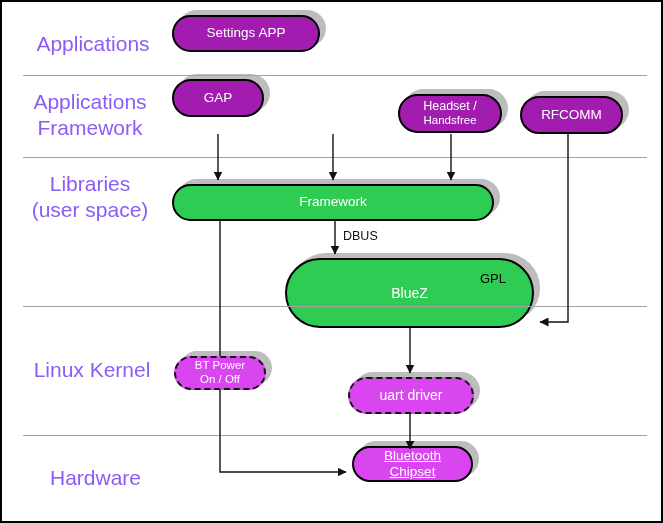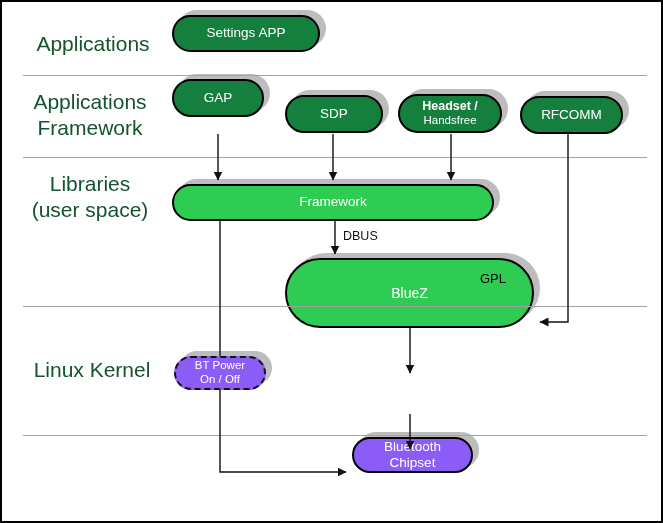--- a/index.html
+++ b/index.html
@@ -7,21 +7,21 @@
     position:relative;
     width:663px;height:523px;
     background:#ffffff;
     font-family:"Liberation Sans","DejaVu Sans",sans-serif;
     overflow:hidden;
   }
   .frame{position:absolute;inset:0;border:2px solid #000;pointer-events:none;z-index:6;}
   
   .layer-label{
     position:absolute;
-    color:#14532d;
+    color:#8b5cf6;
     font-size:21px;
     line-height:26px;
     text-align:center;
     z-index:1;
     white-space:nowrap;
   }
   .layer-label span{display:block;}
   
   .pill{
     position:absolute;
@@ -31,26 +31,26 @@
     flex-direction:column;
     align-items:center;
     justify-content:center;
     color:#fff;
     text-align:center;
     z-index:2;
     box-shadow:6px -5px 0 0 #bdbdbd;
     background-clip:padding-box;
   }
   .pill span{display:block;line-height:1.2;}
-  .blue{background:#15803d;}
+  .blue{background:#a21caf;}
   .green{background:#2ecc52;}
-  .red{background:#8b5cf6;}
+  .red{background:#d946ef;}
   .dashed{border-style:dashed;border-color:#111;}
   .fs13{font-size:13.5px;}
-  .fs12{font-size:12.5px;font-weight:bold;}
+  .fs12{font-size:12.5px;}
   .fs11{font-size:11.5px;}
   .gpl-tag{
     position:absolute;top:11px;right:26px;
     color:#000000;font-size:13px;
   }
   .annotation{
     position:absolute;
     color:#111;
     font-size:12.5px;
     z-index:3;
@@ -70,30 +70,30 @@
     <span>Applications</span>
     <span>Framework</span>
   </div>
   <div class="layer-label" style="left:10px;top:171px;width:160px;">
     <span>Libraries</span>
     <span>(user space)</span>
   </div>
   <div class="layer-label" style="left:12px;top:357px;width:160px;">
     <span>Linux Kernel</span>
   </div>
+  <div class="layer-label" style="left:18px;top:465px;width:155px;">
+    <span>Hardware</span>
+  </div>
 
   <div class="pill blue fs13" style="left:172px;top:15px;width:148px;height:37px;border-radius:19px;">
     <span>Settings APP</span>
   </div>
 
   <div class="pill blue fs13" style="left:172px;top:79px;width:92px;height:38px;border-radius:19px;">
     <span>GAP</span>
-  </div>
-  <div class="pill blue fs13" style="left:285px;top:95px;width:98px;height:38px;border-radius:19px;">
-    <span>SDP</span>
   </div>
   <div class="pill blue" style="left:398px;top:94px;width:104px;height:39px;border-radius:20px;">
     <span class="fs12">Headset /</span>
     <span class="fs11">Handsfree</span>
   </div>
   <div class="pill blue fs13" style="left:520px;top:96px;width:103px;height:38px;border-radius:19px;">
     <span>RFCOMM</span>
   </div>
 
   <div class="pill green fs13" style="left:172px;top:184px;width:322px;height:37px;border-radius:19px;">
@@ -101,22 +101,25 @@
   </div>
   <div class="pill green" style="left:285px;top:258px;width:249px;height:70px;border-radius:35px;font-size:14px;">
     <span>BlueZ</span>
     <span class="gpl-tag">GPL</span>
   </div>
 
   <div class="pill red dashed" style="left:174px;top:356px;width:92px;height:34px;border-radius:17px;">
     <span class="fs11">BT Power</span>
     <span class="fs11">On / Off</span>
   </div>
+  <div class="pill red dashed" style="left:348px;top:377px;width:126px;height:37px;border-radius:19px;font-size:14px;">
+    <span>uart driver</span>
+  </div>
 
-  <div class="pill red" style="left:352px;top:437px;width:121px;height:36px;border-radius:18px;">
+  <div class="pill red" style="left:352px;top:446px;width:121px;height:36px;border-radius:18px;text-decoration:underline;">
     <span class="fs13">Bluetooth</span>
     <span class="fs13">Chipset</span>
   </div>
 
   <div class="annotation" style="left:343px;top:229px;">DBUS</div>
 
   <svg class="wires" width="663" height="523" viewBox="0 0 663 523">
     <defs>
       <marker id="arr" markerUnits="userSpaceOnUse" markerWidth="10" markerHeight="9" refX="8.5" refY="4.5" orient="auto">
         <path d="M0,0 L9,4.5 L0,9 Z" fill="#111"></path>

